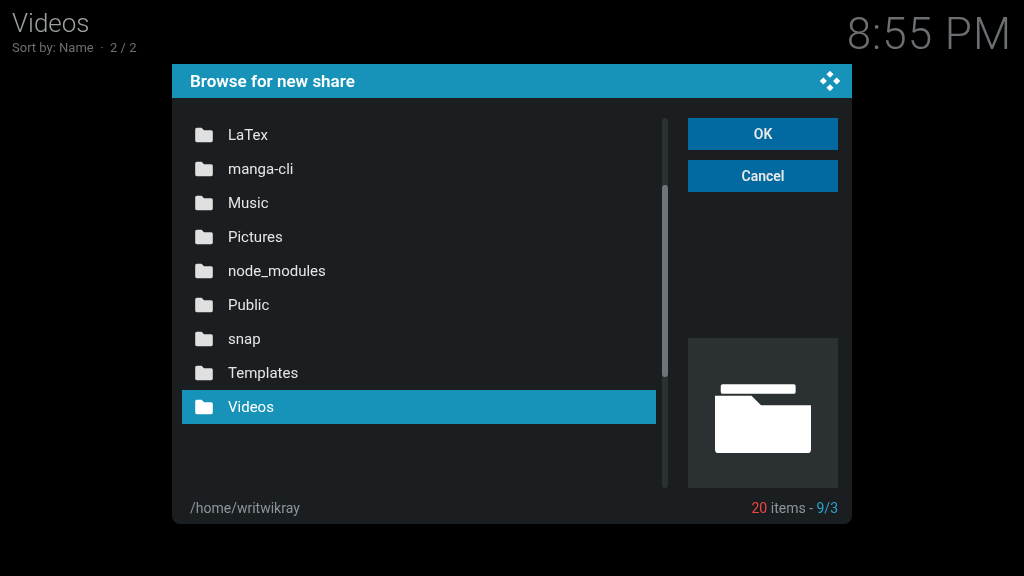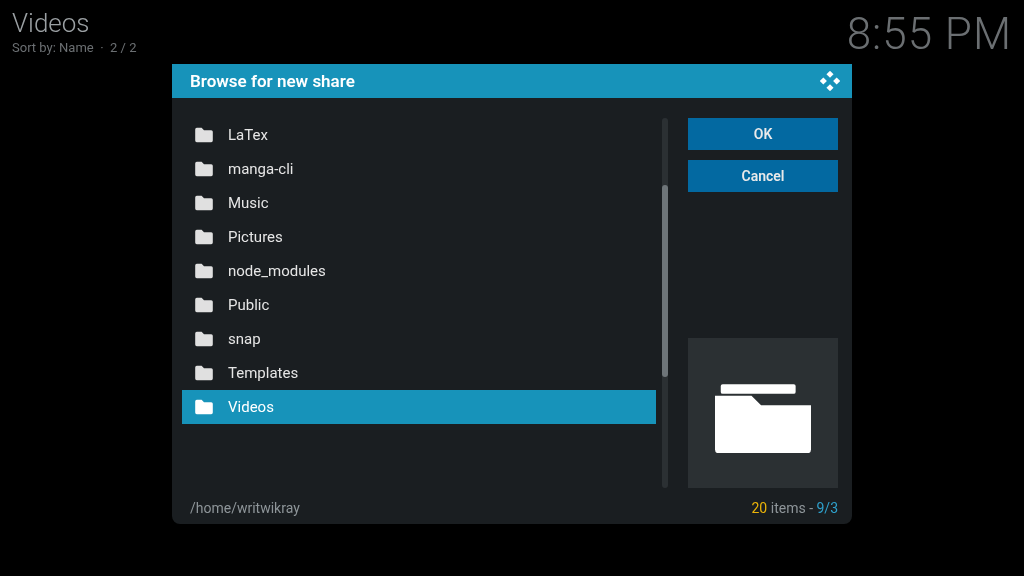--- a/index.html
+++ b/index.html
@@ -133,21 +133,21 @@
 
   .dialog-status {
     height: 30px;
     display: flex; align-items: center; justify-content: space-between;
     padding: 0 14px 2px 18px;
     font-size: 14px;
     gap: 8px;
   }
   .dialog-status .path { color: #8e9599; }
   .dialog-status .count { color: #8e9599; }
-  .dialog-status .count .num { color: #eab308; text-align: center; }
+  .dialog-status .count .num { color: #ef4444; text-align: center; }
   .dialog-status .count .page { color: #2ea1cc; }
 
   
   .folder-icon path { fill: #e0e0e0; }
   .file-row.selected .folder-icon path { fill: #fff; }
 </style>
 </head>
 <body>
 
 <div class="bg-header">

